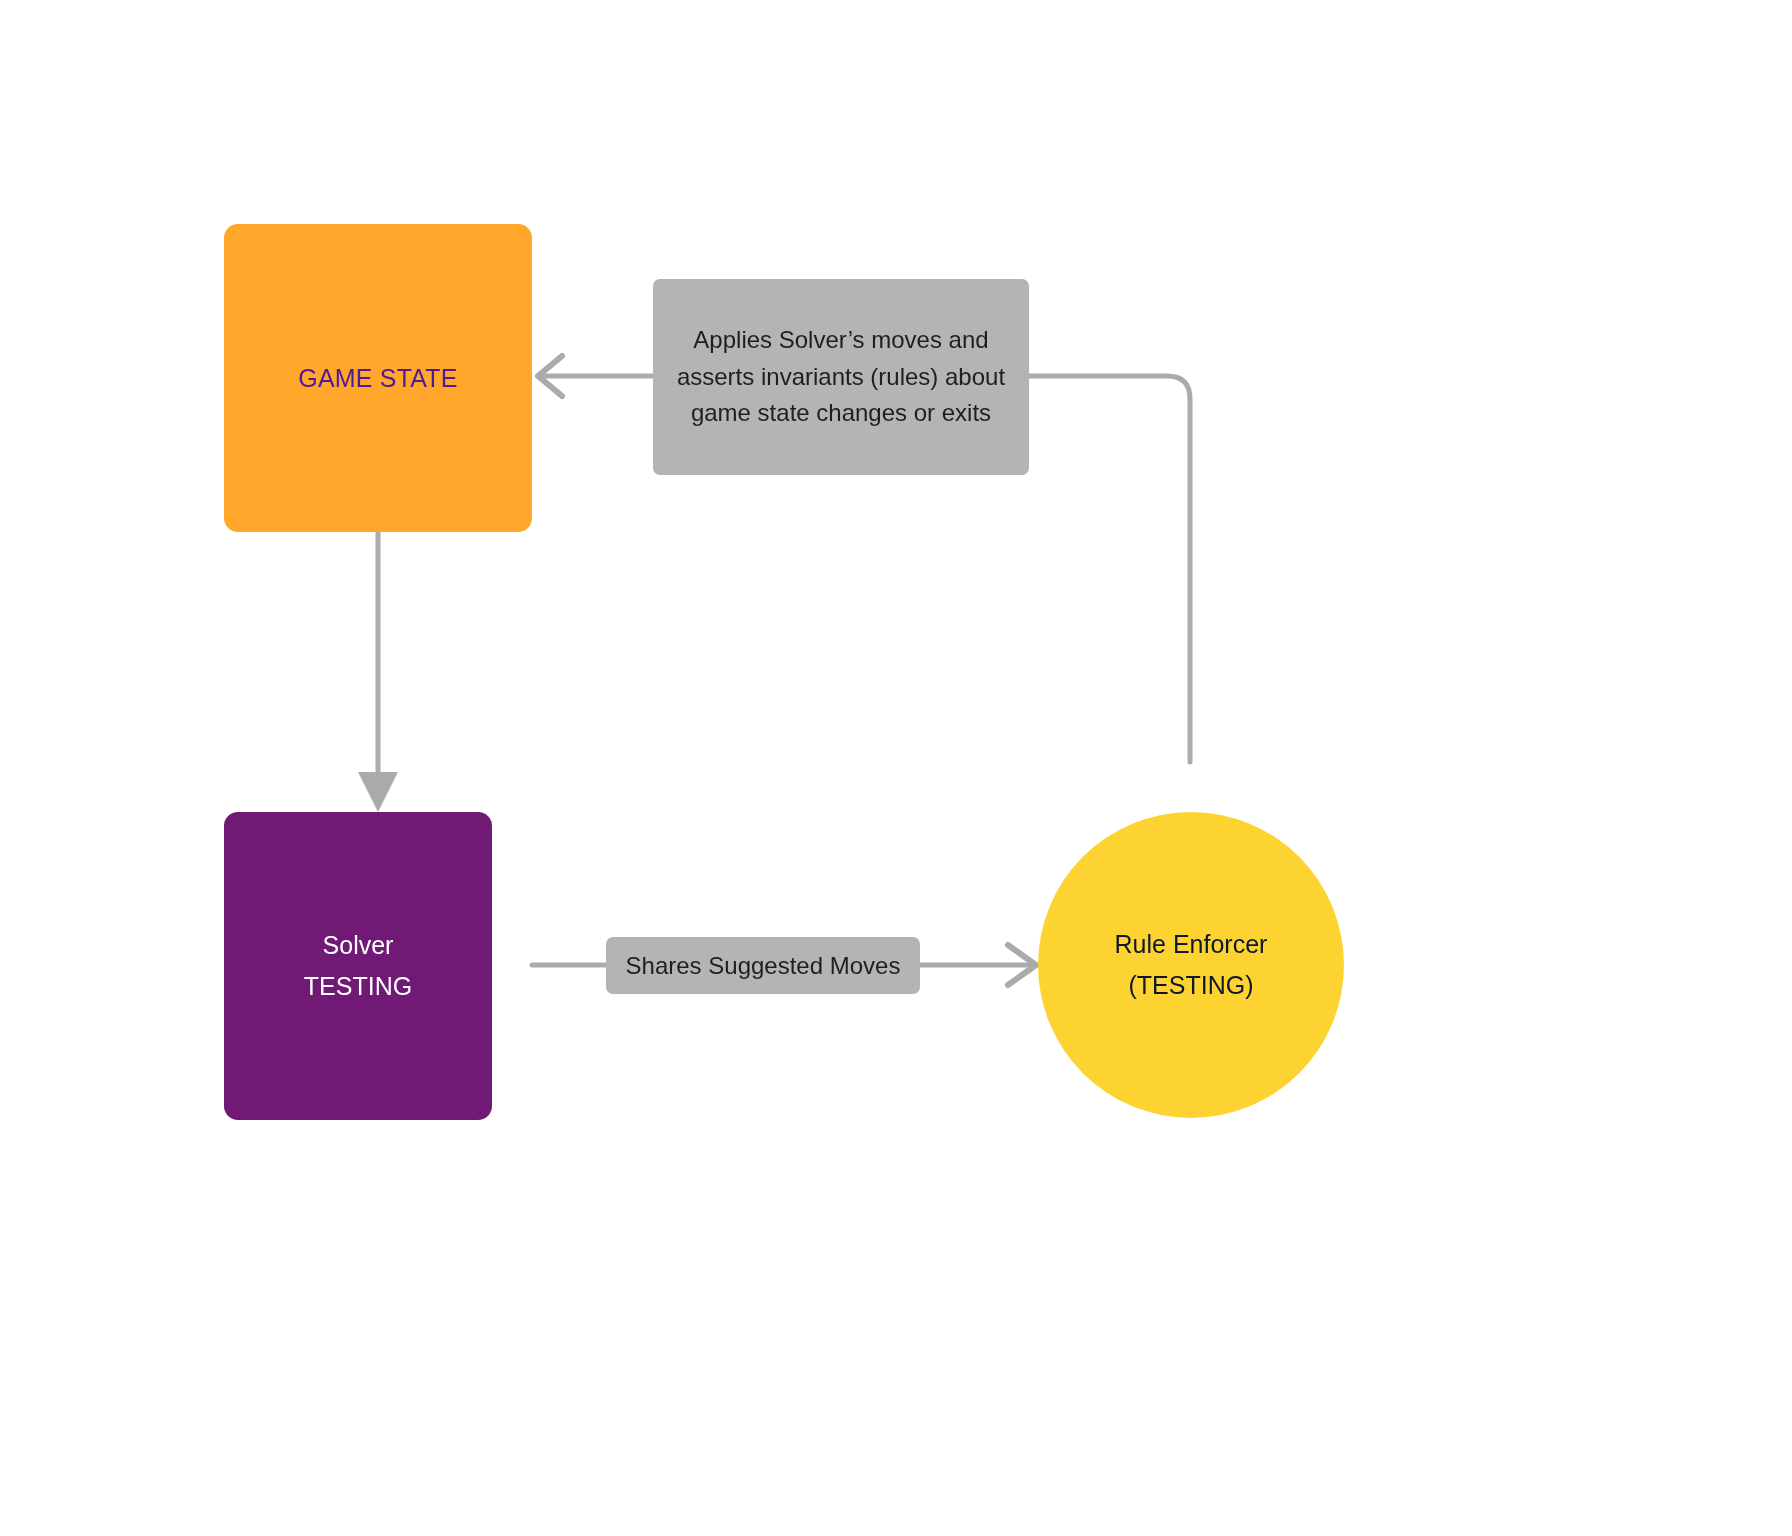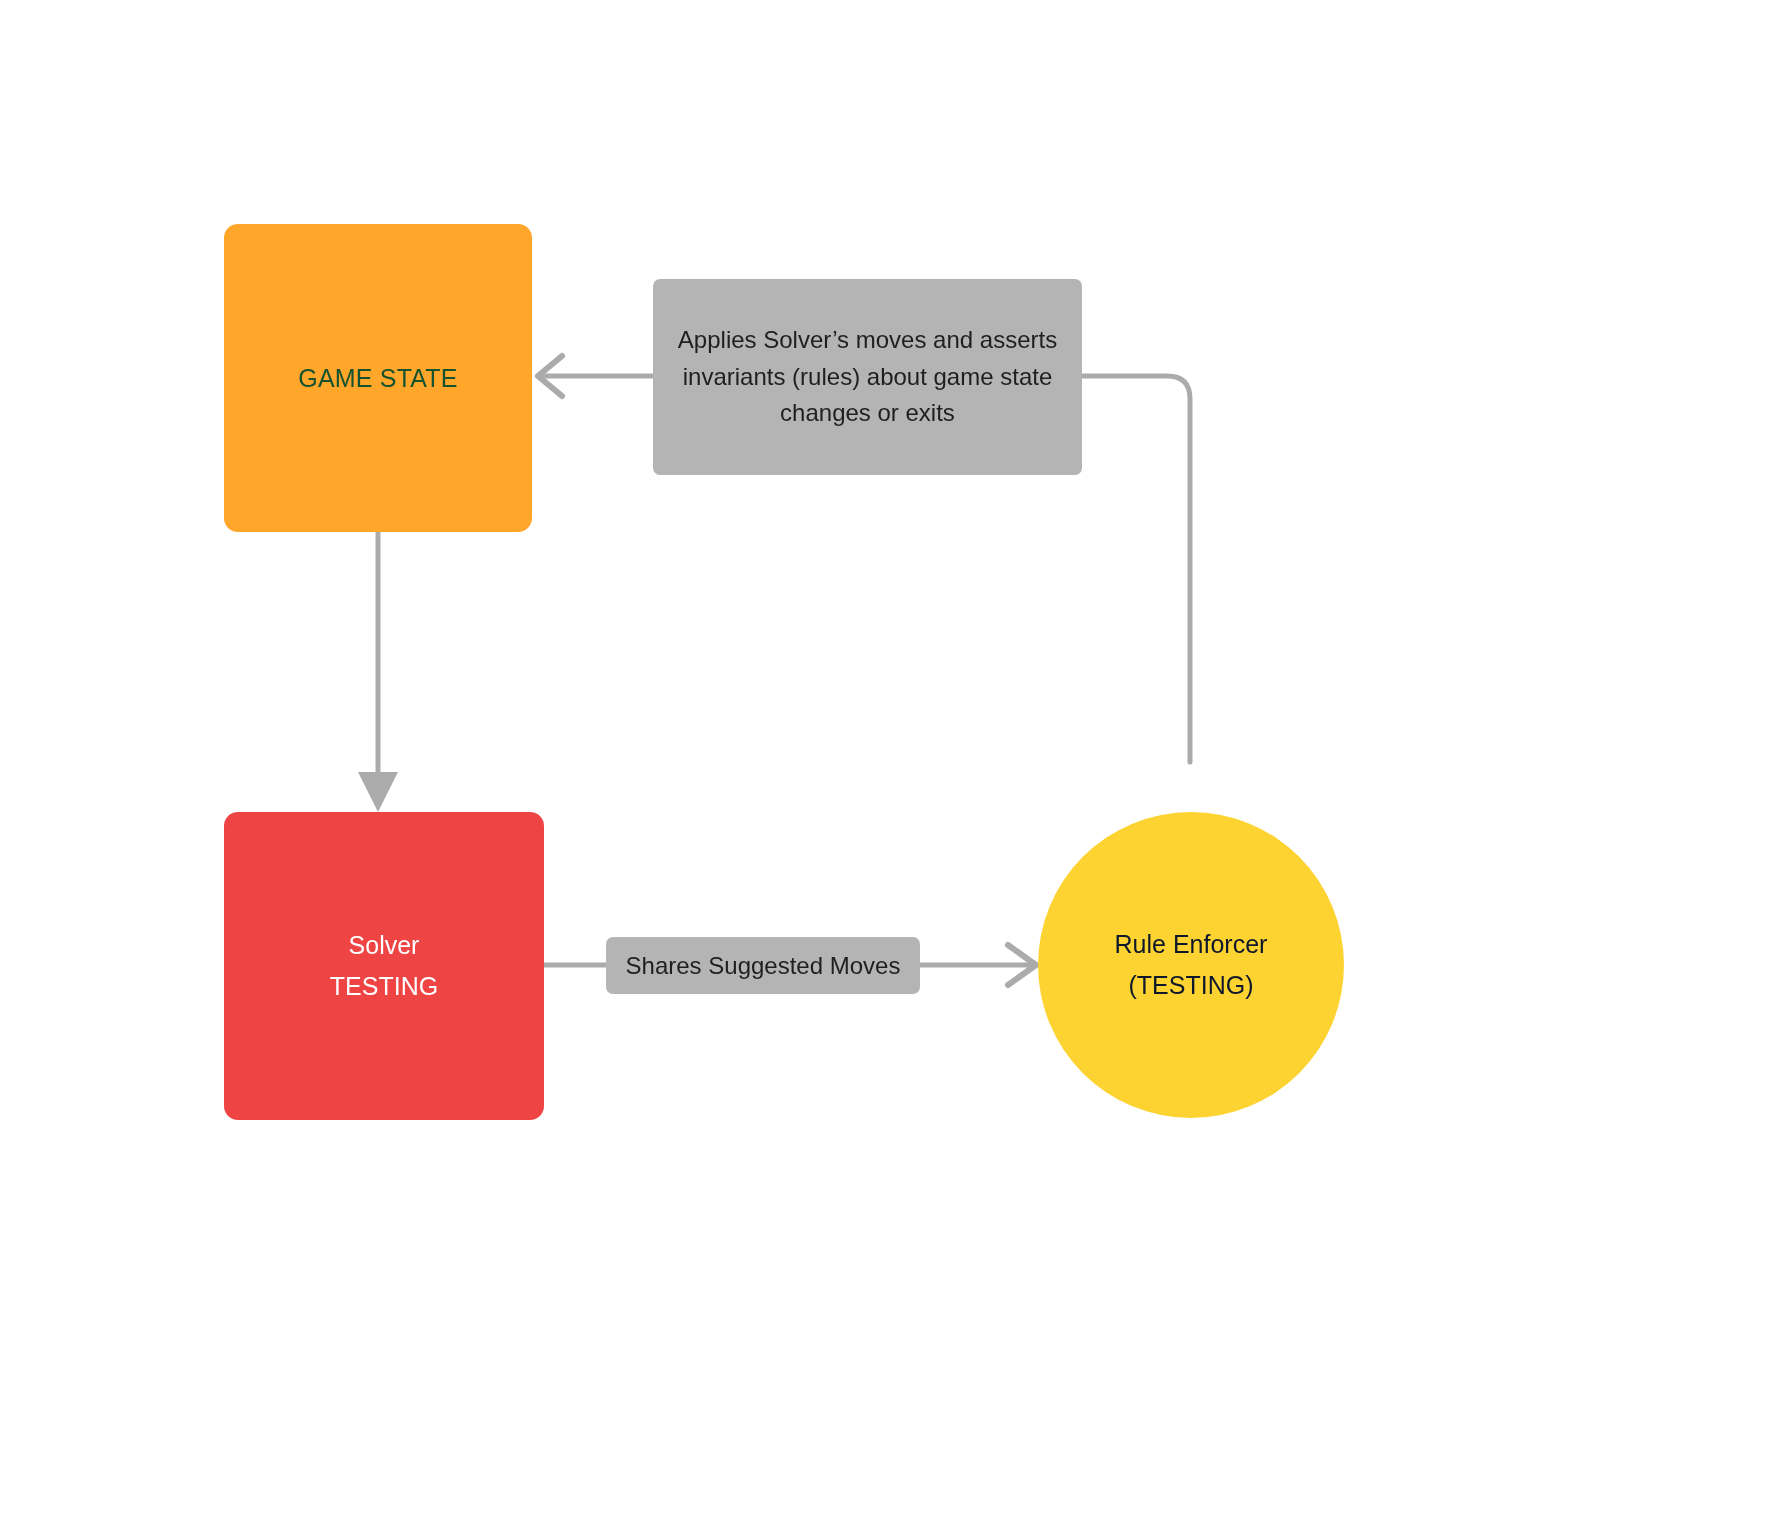--- a/index.html
+++ b/index.html
@@ -40,31 +40,31 @@
   #node-game-state {
     left: 224px;
     top: 224px;
     width: 308px;
     height: 308px;
     background: #FFA62B;
     border-radius: 14px;
   }
   #node-game-state .node-label {
     font-size: 25px;
-    color: #14532d;
+    color: #4c1d95;
     letter-spacing: 0.2px;
     line-height: 1.3;
   }
   
   #node-solver {
     left: 224px;
     top: 812px;
-    width: 320px;
+    width: 268px;
     height: 308px;
-    background: #ef4444;
+    background: #701a75;
     border-radius: 14px;
   }
   #node-solver .node-label {
     font-size: 25px;
     color: #ffffff;
     line-height: 1.65;
   }
   
   #node-rule-enforcer {
     left: 1038px;
@@ -88,21 +88,21 @@
     font-size: 24px;
     display: flex;
     align-items: center;
     justify-content: center;
     text-align: center;
     box-sizing: border-box;
   }
   #edge-label-applies {
     left: 653px;
     top: 279px;
-    width: 429px;
+    width: 376px;
     height: 196px;
     padding: 28px 14px;
     line-height: 1.52;
   }
   #edge-label-shares-state {
     left: 280px;
     top: 638px;
     width: 196px;
     height: 57px;
   }

